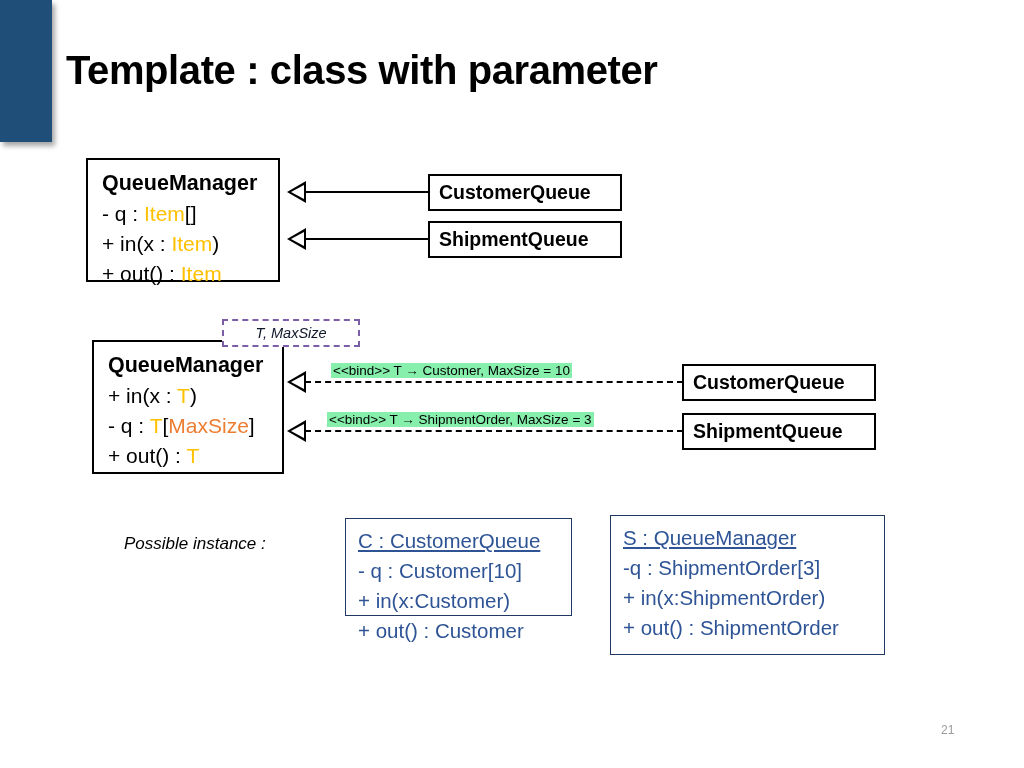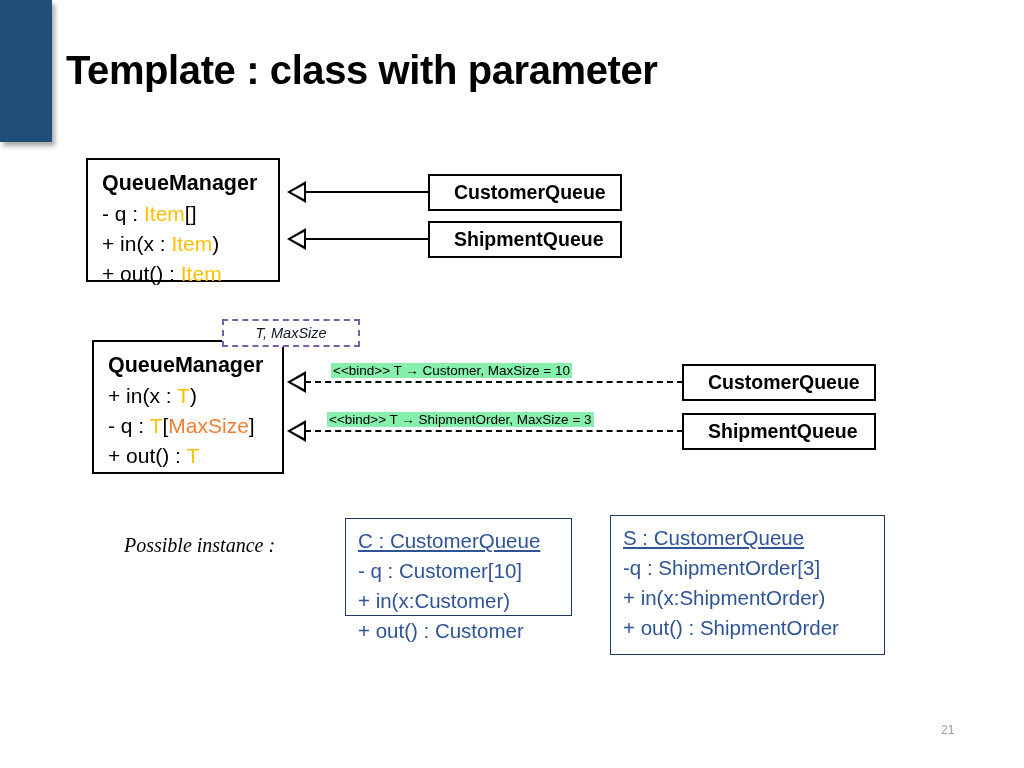--- a/index.html
+++ b/index.html
@@ -59,21 +59,21 @@
     padding: 8px 0 10px 14px;
     font-size: 21px;
     line-height: 30px;
   }
   .bigbox .cls-name { font-size: 21.5px; margin-bottom: 1px; }
 
   
   .smallbox {
     display: flex;
     align-items: center;
-    padding-left: 24px;
+    padding-left: 9px;
     font-size: 19px;
   }
   .smallbox .cls-name { font-size: 19.5px; }
 
   
   .t-gold   { color: #FFC000; }
   .t-orange { color: #ED7D31; }
 
   
   #tmpl-param-box {
@@ -151,24 +151,23 @@
     text-decoration: underline;
     white-space: nowrap;
   }
   .instbox .inst-line { white-space: nowrap; }
 
   #possible-instance-label {
     position: absolute;
     left: 124px;
     top: 534px;
     font-style: italic;
-    font-size: 20px;
+    font-size: 17px;
     color: #000000;
     white-space: nowrap;
-    font-family: Liberation Serif, serif;
   }
 
   
   #page-number {
     position: absolute;
     left: 941px;
     top: 723px;
     font-size: 12px;
     color: #9A9A9A;
   }
@@ -249,19 +248,19 @@
 <div id="possible-instance-label">Possible instance :</div>
 
 <div class="instbox" style="left:345px; top:518px; width:227px; height:98px;">
   <div class="inst-name">C : CustomerQueue</div>
   <div class="inst-line">- q : Customer[10]</div>
   <div class="inst-line">+ in(x:Customer)</div>
   <div class="inst-line">+ out() : Customer</div>
 </div>
 
 <div class="instbox" style="left:610px; top:515px; width:275px; height:140px;">
-  <div class="inst-name">S : CustomerQueue</div>
+  <div class="inst-name">S : QueueManager</div>
   <div class="inst-line">-q : ShipmentOrder[3]</div>
   <div class="inst-line">+ in(x:ShipmentOrder)</div>
   <div class="inst-line">+ out() : ShipmentOrder</div>
 </div>
 
 <div id="page-number">21</div>
 
 </body></html>

